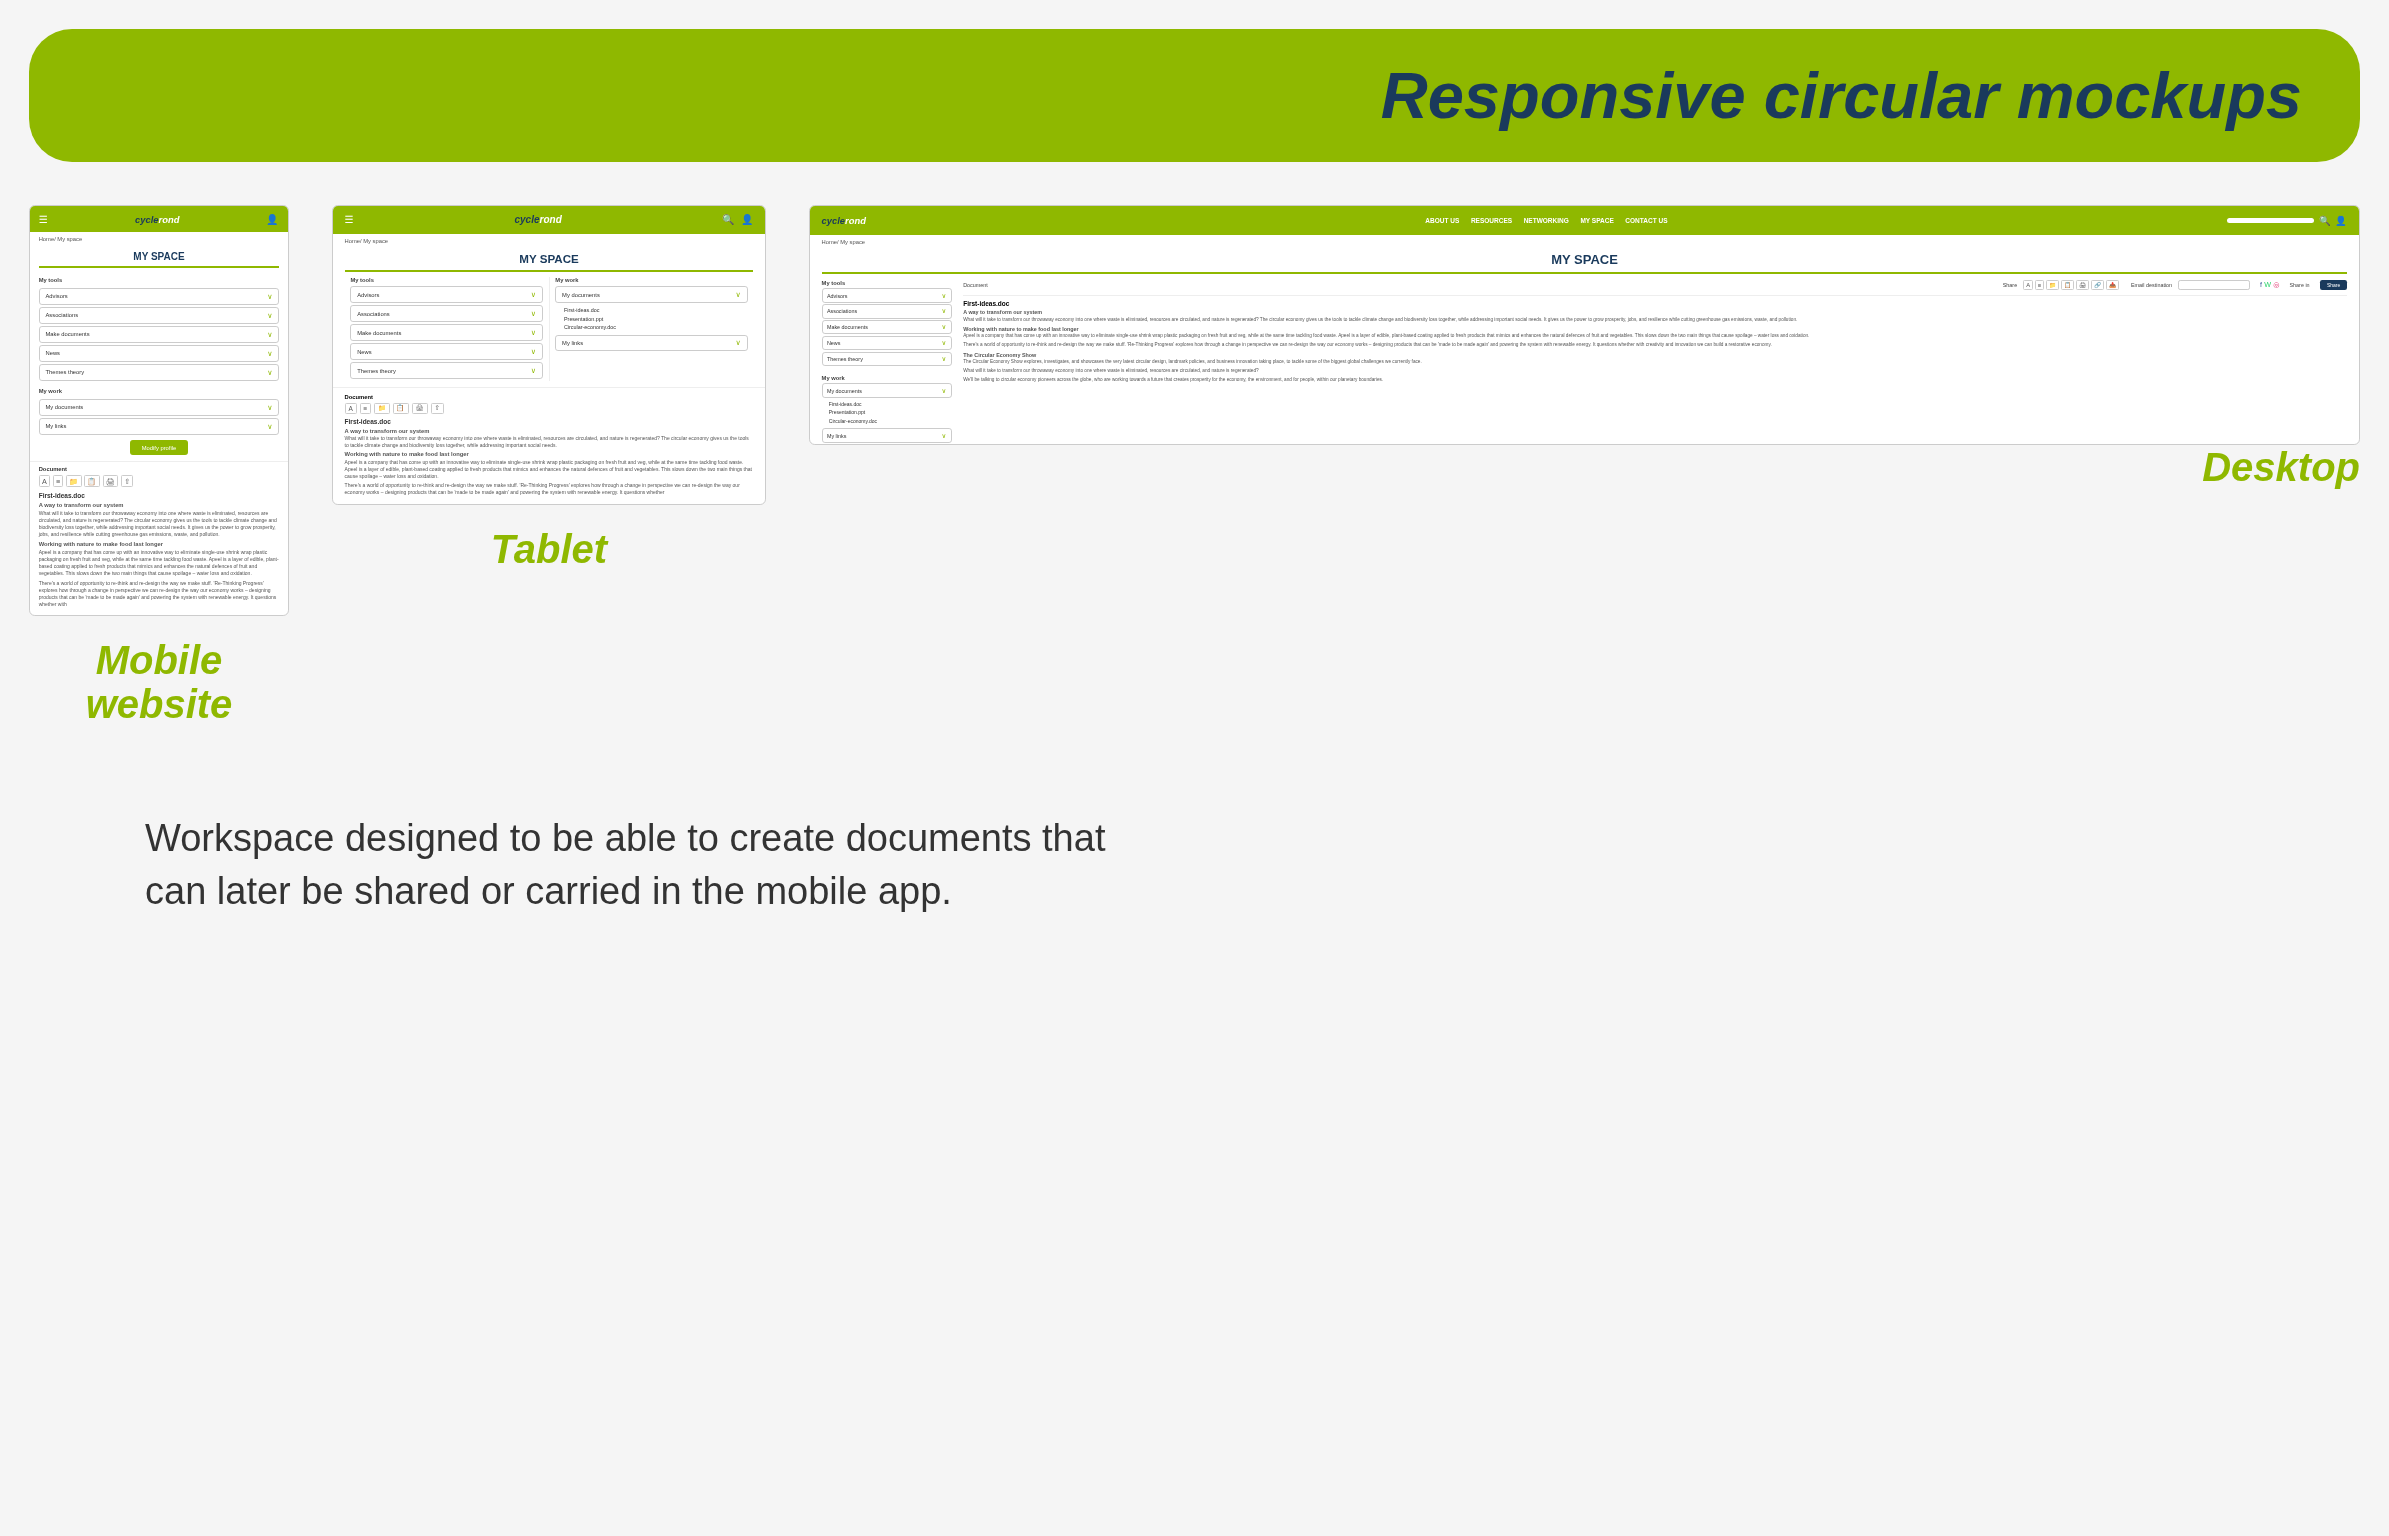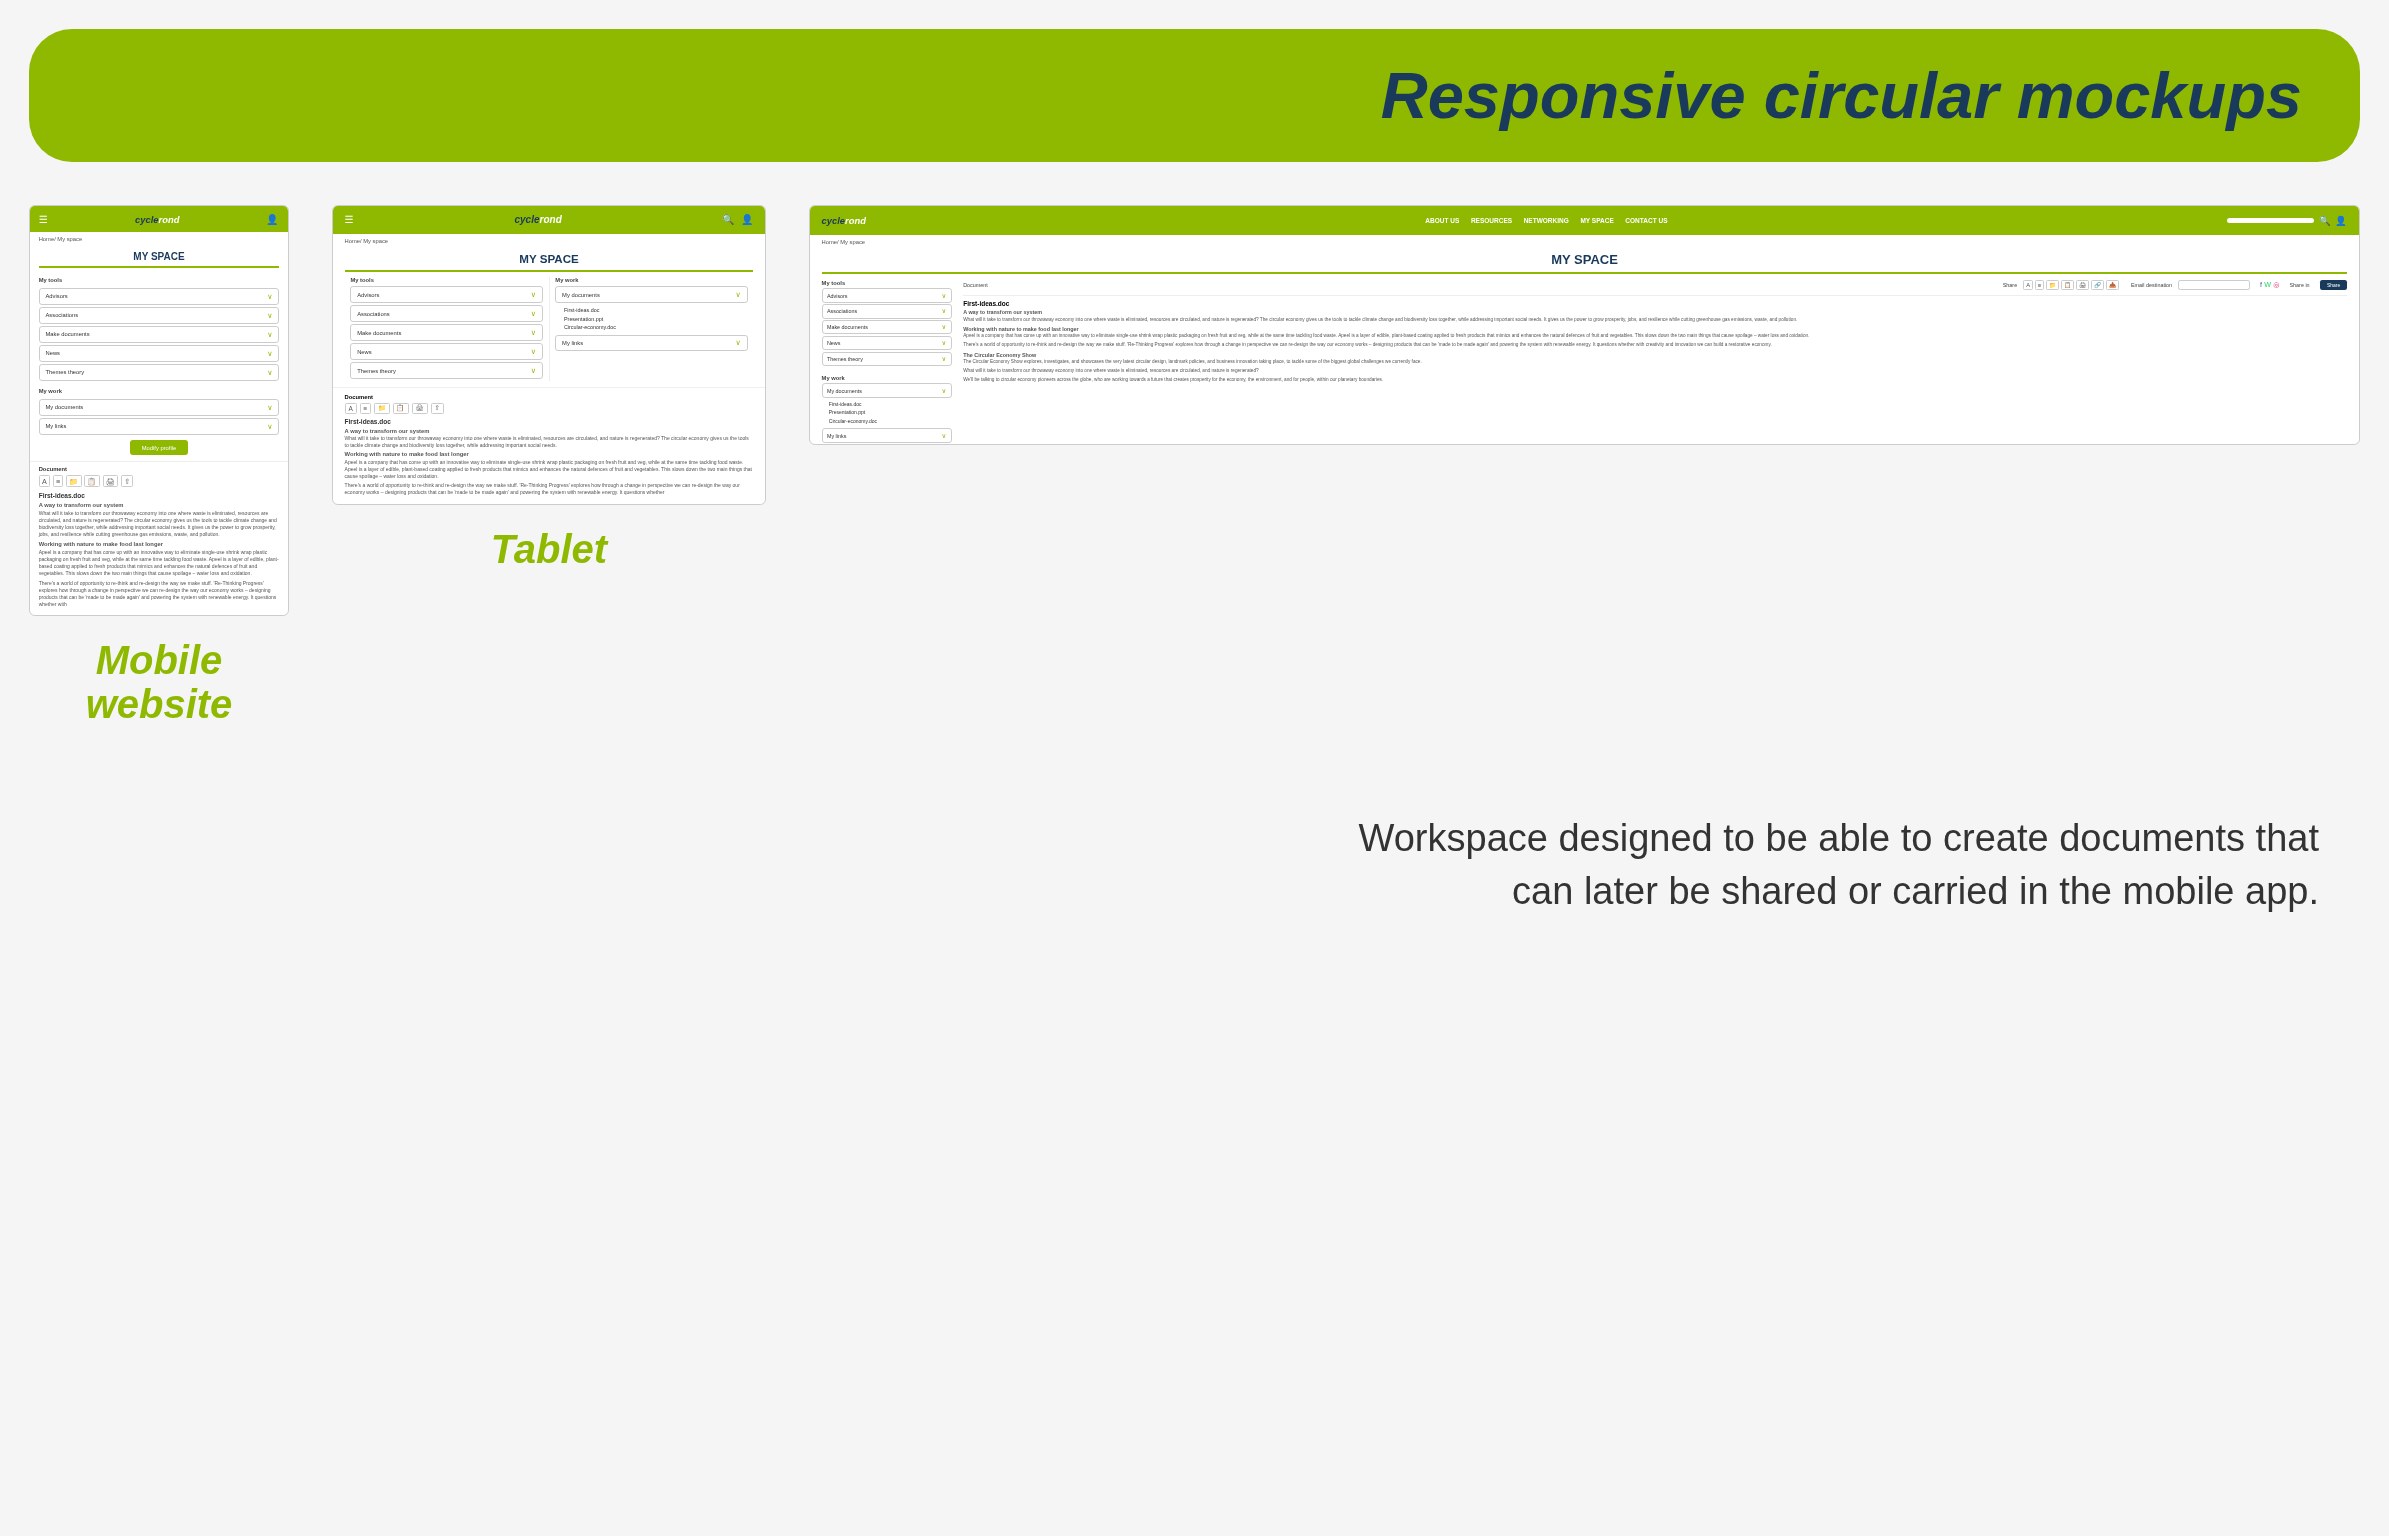--- a/index.html
+++ b/index.html
@@ -274,22 +274,22 @@
       width: 72px;
     }
     .desktop-social-icons { display: flex; gap: 2.2px; font-size: 7.2px; }
     .desktop-doc-filename { font-size: 6.5px; font-weight: bold; margin-bottom: 2.2px; }
     .desktop-doc-subtitle { font-size: 5.4px; font-weight: bold; color: #555; margin-bottom: 1.4px; }
     .desktop-doc-text { font-size: 4.7px; color: #555; line-height: 1.4; margin-bottom: 2.2px; }
     .desktop-doc-subtitle2 { font-size: 5.4px; font-weight: bold; color: #555; margin-bottom: 1.4px; margin-top: 2.9px; }
 
     
     .bottom-text {
-      text-align: right;
-      padding: 43px 70px 58px 145px;
+      text-align: left;
+      padding: 43px 93px 58px 145px;
       font-size: 38px;
       color: #333;
       line-height: 1.4;
     }
   </style>
 </head>
 <body>
 
 <div class="header-banner">
   <h1 class="header-title">Responsive circular mockups</h1>
@@ -552,20 +552,23 @@
           <div class="desktop-doc-text">Apeel is a company that has come up with an innovative way to eliminate single-use shrink wrap plastic packaging on fresh fruit and veg, while at the same time tackling food waste. Apeel is a layer of edible, plant-based coating applied to fresh products that mimics and enhances the natural defences of fruit and vegetables. This slows down the two main things that cause spoilage – water loss and oxidation.</div>
           <div class="desktop-doc-text">There's a world of opportunity to re-think and re-design the way we make stuff. 'Re-Thinking Progress' explores how through a change in perspective we can re-design the way our economy works – designing products that can be 'made to be made again' and powering the system with renewable energy. It questions whether with creativity and innovation we can build a restorative economy.</div>
           <div class="desktop-doc-subtitle2">The Circular Economy Show</div>
           <div class="desktop-doc-text">The Circular Economy Show explores, investigates, and showcases the very latest circular design, landmark policies, and business innovation taking place, to tackle some of the biggest global challenges we currently face.</div>
           <div class="desktop-doc-text">What will it take to transform our throwaway economy into one where waste is eliminated, resources are circulated, and nature is regenerated?</div>
           <div class="desktop-doc-text">We'll be talking to circular economy pioneers across the globe, who are working towards a future that creates prosperity for the economy, the environment, and for people, within our planetary boundaries.</div>
         </div>
       </div>
     </div>
 
+    <div style="text-align:right;">
+      <span class="mockup-label">Desktop</span>
+    </div>
   </div>
 
 </div>
 
 <div class="bottom-text">
   <span>Workspace designed to be able to create documents that<br>can later be shared or carried in the mobile app.</span>
 </div>
 
 
 </body></html>

